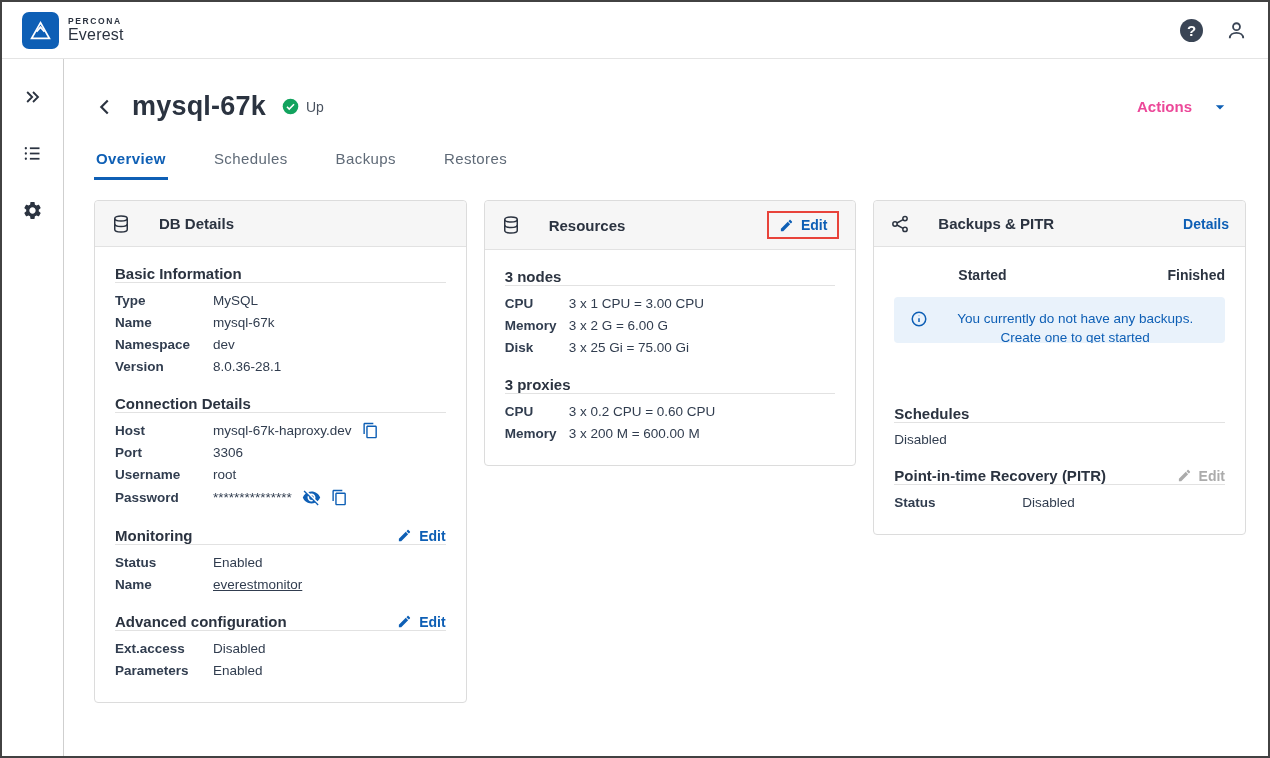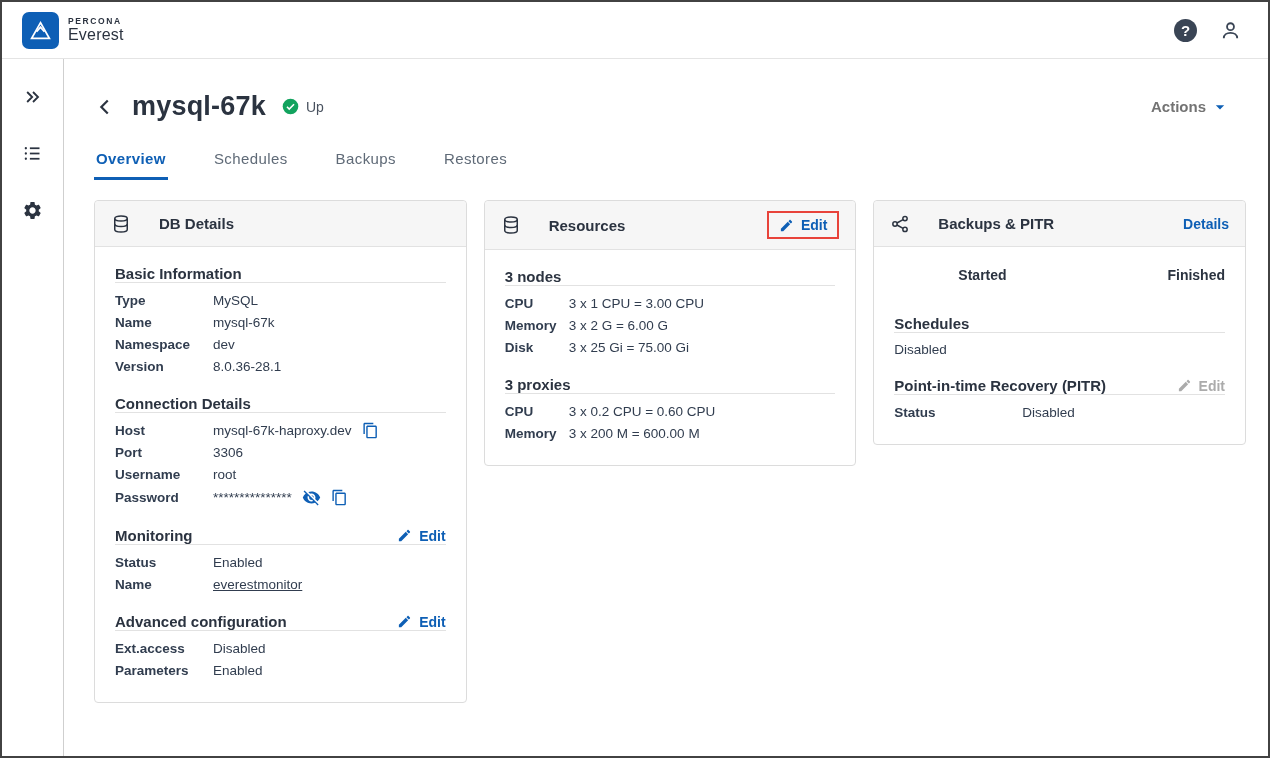--- a/index.html
+++ b/index.html
@@ -4,21 +4,21 @@
 <style>
   * { margin:0; padding:0; box-sizing:border-box; }
   html,body { background:#ffffff; }
   body { font-family:"Liberation Sans", sans-serif; }
 
   .window { width:1270px; height:758px; border:2px solid #424242; background:#fff;
             display:flex; flex-direction:column; overflow:hidden; color:#313d4f; }
 
   
   .topbar { flex:0 0 57px; display:flex; align-items:center; justify-content:space-between;
-            padding:0 26px 0 20px; border-bottom:1px solid #e4e4e4; background:#fff; }
+            padding:0 20px 0 20px; border-bottom:1px solid #e4e4e4; background:#fff; }
   .brand { display:flex; align-items:center; gap:9px; cursor:pointer; }
   .logo-box { width:37px; height:37px; background:#0e5fb5; border-radius:7px;
               display:flex; align-items:center; justify-content:center; }
   .brand-col { display:flex; flex-direction:column; line-height:1.1; }
   .brand-top { font-size:8.5px; letter-spacing:1.6px; font-weight:bold; color:#2b3340; }
   .brand-bottom { font-size:16px; color:#2b3340; letter-spacing:0.2px; }
   .topbar-icons { display:flex; align-items:center; gap:22px; }
   .help-circle { width:23px; height:23px; border-radius:50%; background:#3a4555; color:#fff;
                  font-size:15px; font-weight:bold; display:flex; align-items:center;
                  justify-content:center; cursor:pointer; }
@@ -30,21 +30,21 @@
              align-items:center; padding-top:28px; gap:36px; background:#fff; }
   .sidebar .sb-icon { color:#2b3340; display:flex; cursor:pointer; }
 
   .main { flex:1; padding:32px 22px 0 30px; min-width:0; }
 
   
   .page-head { display:flex; align-items:center; }
   .back-btn { margin-right:16px; display:flex; cursor:pointer; }
   .page-title { font-size:27px; font-weight:bold; color:#2b3340; margin-right:16px; letter-spacing:0.2px; }
   .status-chip { display:flex; align-items:center; gap:7px; font-size:14px; color:#49525f; }
-  .actions-btn { margin-left:auto; display:flex; align-items:center; gap:4px; color:#737373;
+  .actions-btn { margin-left:auto; display:flex; align-items:center; gap:18px; color:#ec4899;
                  font-size:15px; font-weight:bold; cursor:pointer; padding-right:16px; }
 
   
   .tabs { display:flex; gap:44px; margin-top:28px; }
   .tab { font-size:15px; color:#5f6a77; letter-spacing:0.4px; padding:0 2px 10px; cursor:pointer; }
   .tab.active { color:#0e5fb5; font-weight:bold; border-bottom:3px solid #0e5fb5; }
 
   
   .cards { display:flex; gap:17px; margin-top:20px; align-items:flex-start; }
   .card { flex:1 1 0; min-width:0; border:1px solid #dcdcdc; border-radius:4px; background:#fff; }
@@ -358,20 +358,28 @@
             <span class="card-title">Backups &amp; PITR</span>
             <span class="details-link">Details</span>
           </div>
           <div class="card-body">
 
             <div class="bk-columns">
               <span class="col-started">Started</span>
               <span>Finished</span>
             </div>
 
+            <div class="alert">
+              <svg width="18" height="18" viewBox="0 0 24 24" fill="none" stroke="#0e5fb5" stroke-width="2">
+                <circle cx="12" cy="12" r="9"></circle>
+                <line x1="12" y1="11" x2="12" y2="16"></line>
+                <circle cx="12" cy="7.6" r="0.6" fill="#0e5fb5" stroke="none"></circle>
+              </svg>
+              <span class="alert-text">You currently do not have any backups. Create one to get started</span>
+            </div>
 
             <div class="section">
               <div class="sec-head">
                 <span class="sec-title">Schedules</span>
               </div>
               <div class="plain-value">Disabled</div>
             </div>
 
             <div class="section">
               <div class="sec-head">

